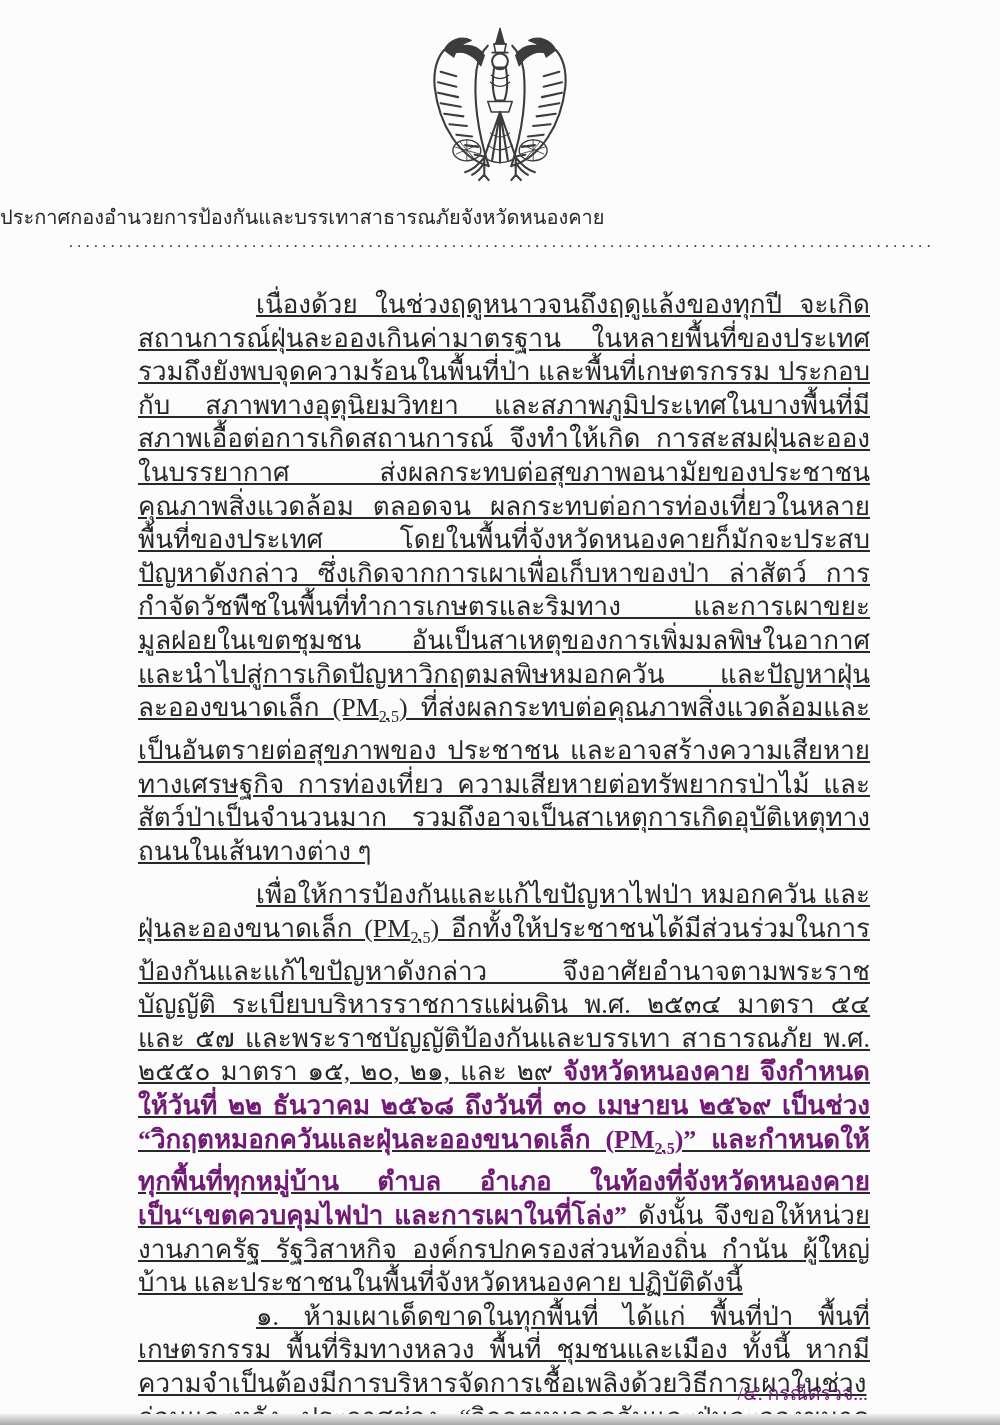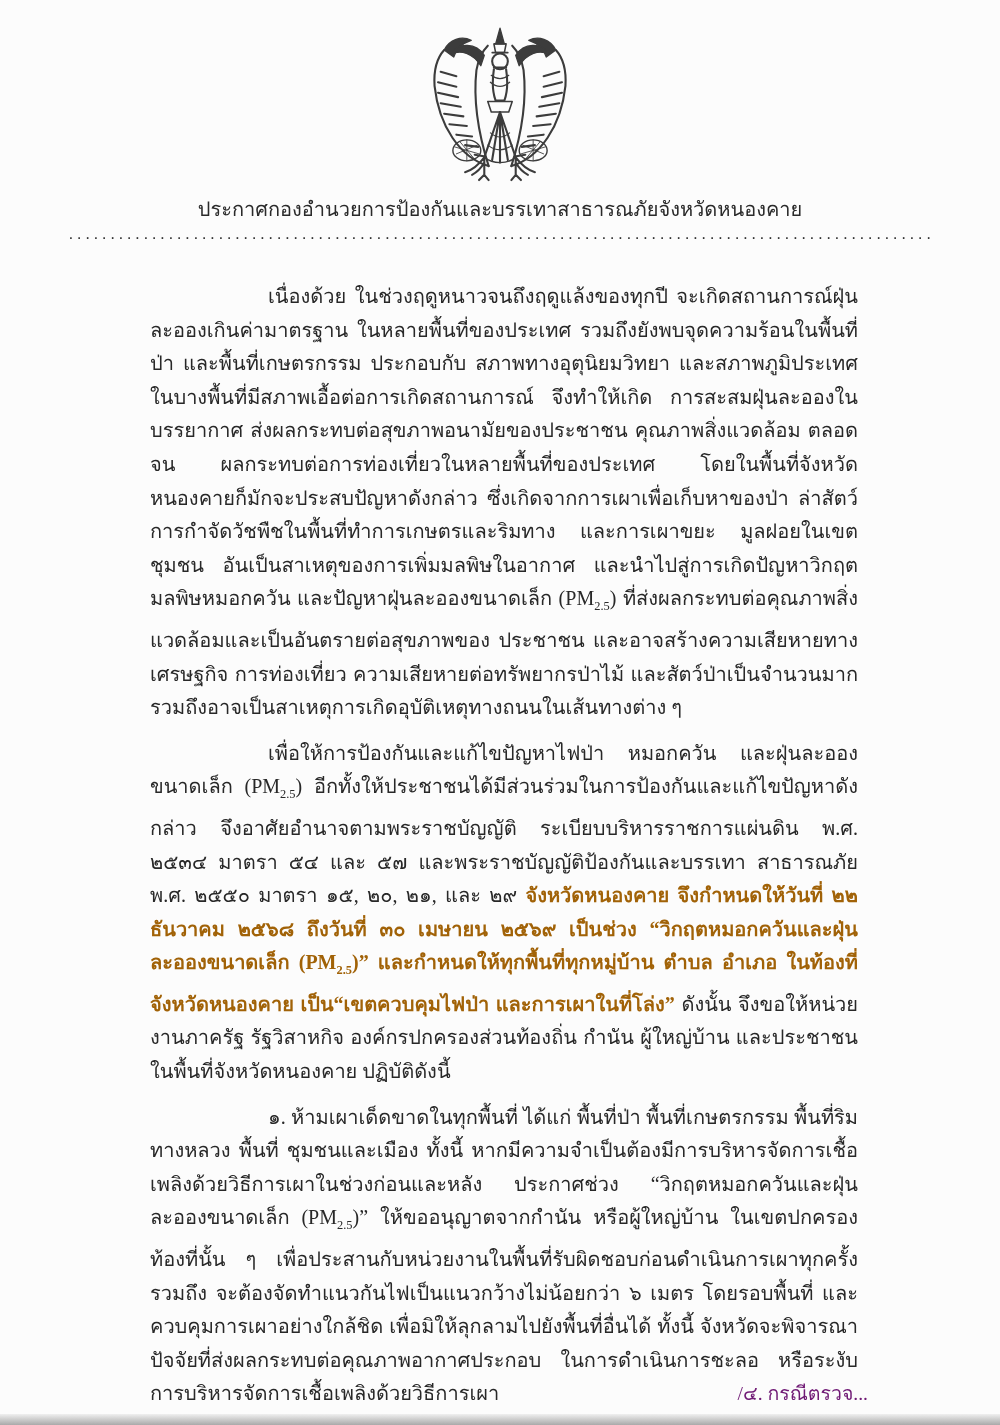--- a/index.html
+++ b/index.html
@@ -3,32 +3,32 @@
 <meta charset="utf-8">
 <style>
   html,body{margin:0;padding:0;}
   .page{
     width:1000px;height:1425px;background:#fcfcfc;position:relative;
     font-family:"Liberation Serif","DejaVu Serif",serif;color:#262626;
     overflow:hidden;box-sizing:border-box;
   }
   .emblem-wrap{width:100%;text-align:center;padding-top:26px;}
   .emblem-wrap svg{display:inline-block;}
-  .title-block{text-align:center;margin-top:6px;line-height:31px;font-size:20px;color:#2a2a2a;}
+  .title-block{text-align:left;margin-top:14px;line-height:31px;font-size:20px;color:#2a2a2a;}
   .title-line{white-space:nowrap;}
   .divider{ text-align:center;margin-top:2px;font-size:13px;letter-spacing:0.5px;color:#333;
     font-family:"DejaVu Sans Mono",monospace;}
   .content{padding:0 130px 0 138px;}
   p.body-text{
-    margin:12px;font-size:20px;line-height:33.6px;text-align:justify;
-    text-indent:118px;color:#282828;
+    margin:0;font-size:26px;line-height:33.6px;text-align:justify;
+    text-indent:118px;color:#282828;text-decoration:underline;
   }
   p.first{margin-top:38px;}
   p.second{margin-top:10px;}
-  b{color:#a16207;}
+  b{color:#701a75;}
   sub{font-size:0.62em;}
   .footer-note{
     position:absolute;right:132px;top:1378px;font-size:19.5px;color:#701a75;
   }
   .scan-edge{
     position:absolute;left:0;bottom:0;width:100%;height:11px;
     background:linear-gradient(#f0f0f0,#a9a9a9);
   }
 </style>
 </head>

